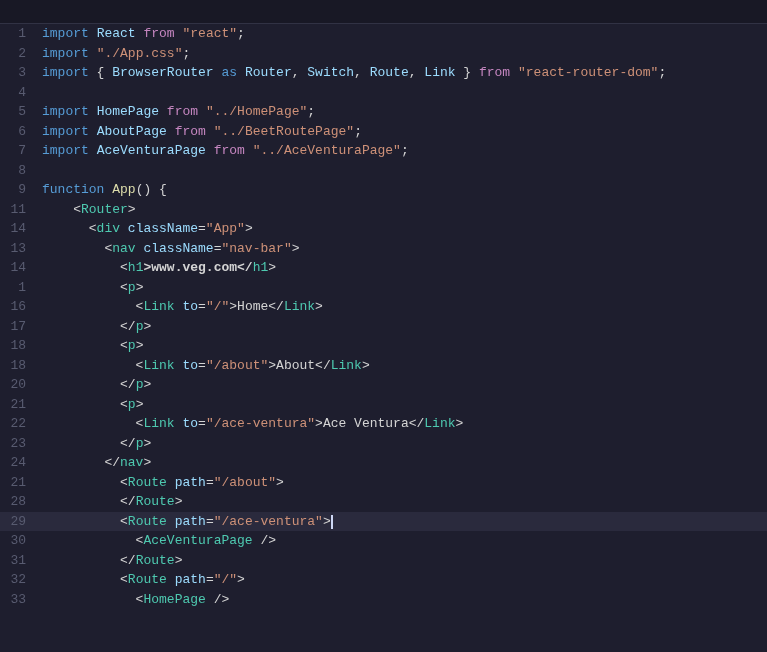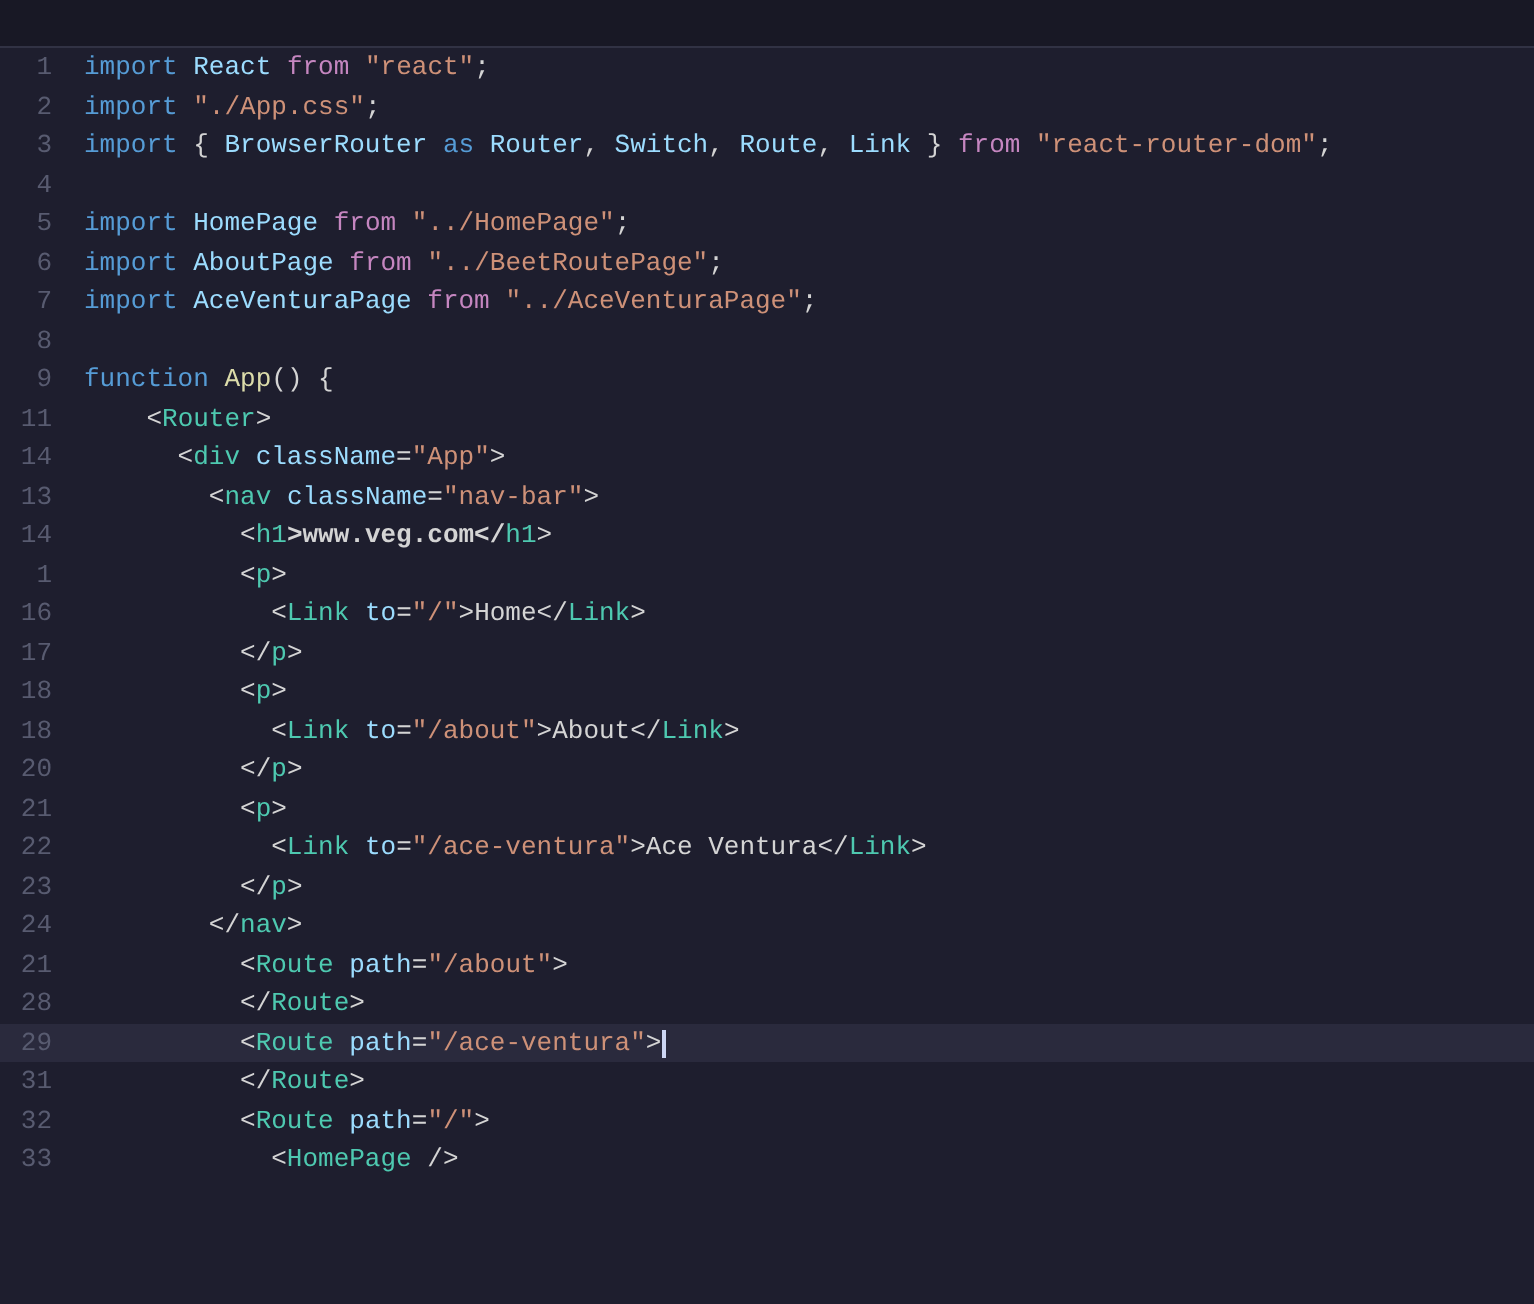--- a/index.html
+++ b/index.html
@@ -198,20 +198,24 @@
     </div>
     <div class="line">
       <span class="line-number">28</span>
       <span class="line-content"><span style="color: rgb(212, 212, 212);">          &lt;/</span><span style="color: rgb(78, 201, 176);">Route</span><span style="color: rgb(212, 212, 212);">&gt;</span></span>
     </div>
     <div class="line active-line">
       <span class="line-number">29</span>
       <span class="line-content"><span style="color: rgb(212, 212, 212);">          &lt;</span><span style="color: rgb(78, 201, 176);">Route</span><span style="color: rgb(212, 212, 212);"> </span><span style="color: rgb(156, 220, 254);">path</span><span style="color: rgb(212, 212, 212);">=</span><span style="color: rgb(206, 145, 120);">"/ace-ventura"</span><span style="color: rgb(212, 212, 212);">&gt;</span><span class="cursor"></span></span>
     </div>
     <div class="line">
+      <span class="line-number">30</span>
+      <span class="line-content"><span style="color: rgb(212, 212, 212);">            &lt;</span><span style="color: rgb(78, 201, 176);">AceVenturaPage</span><span style="color: rgb(212, 212, 212);"> /&gt;</span></span>
+    </div>
+    <div class="line">
       <span class="line-number">31</span>
       <span class="line-content"><span style="color: rgb(212, 212, 212);">          &lt;/</span><span style="color: rgb(78, 201, 176);">Route</span><span style="color: rgb(212, 212, 212);">&gt;</span></span>
     </div>
     <div class="line">
       <span class="line-number">32</span>
       <span class="line-content"><span style="color: rgb(212, 212, 212);">          &lt;</span><span style="color: rgb(78, 201, 176);">Route</span><span style="color: rgb(212, 212, 212);"> </span><span style="color: rgb(156, 220, 254);">path</span><span style="color: rgb(212, 212, 212);">=</span><span style="color: rgb(206, 145, 120);">"/"</span><span style="color: rgb(212, 212, 212);">&gt;</span></span>
     </div>
     <div class="line">
       <span class="line-number">33</span>
       <span class="line-content"><span style="color: rgb(212, 212, 212);">            &lt;</span><span style="color: rgb(78, 201, 176);">HomePage</span><span style="color: rgb(212, 212, 212);"> /&gt;</span></span>

